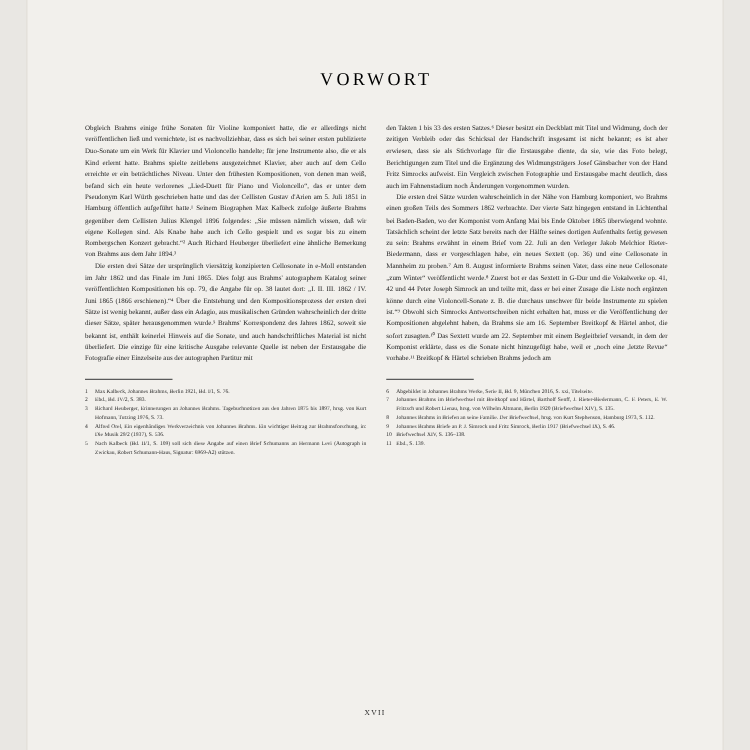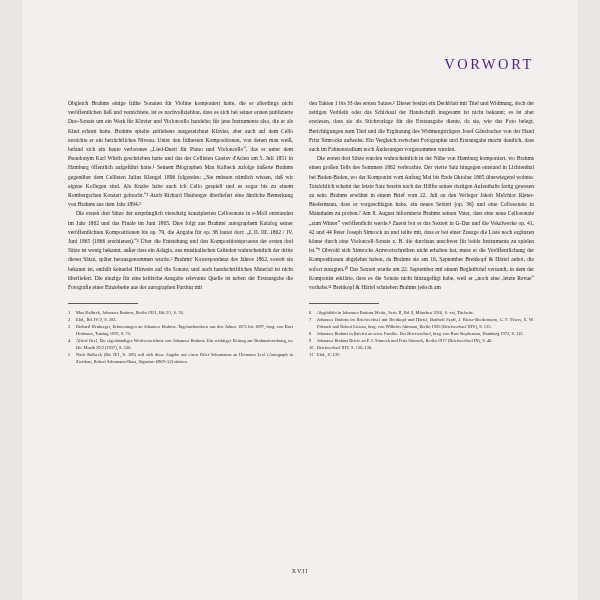--- a/index.html
+++ b/index.html
@@ -22,24 +22,24 @@
     background: #f2f0ec;
     box-shadow: 0 0 0 1px #e2dfd9;
   }
   .content {
     position: absolute;
     left: 46px;
     top: 56px;
     width: 466px;
   }
   .title {
-    text-align: right;
+    text-align: center;
     font-size: 14.5px;
     letter-spacing: 2.6px;
-    color: #4c1d95;
+    color: #000000;
     margin: 0 0 26px 0;
     font-weight: normal;
   }
   .cols {
     display: flex;
     gap: 16px;
     align-items: flex-start;
   }
   .col {
     width: 225px;

